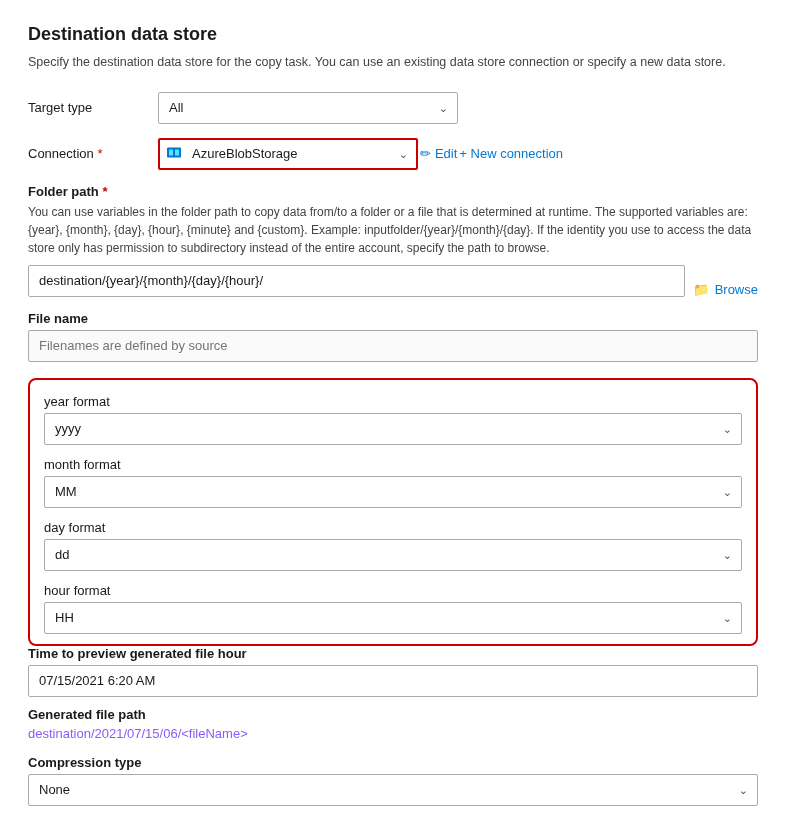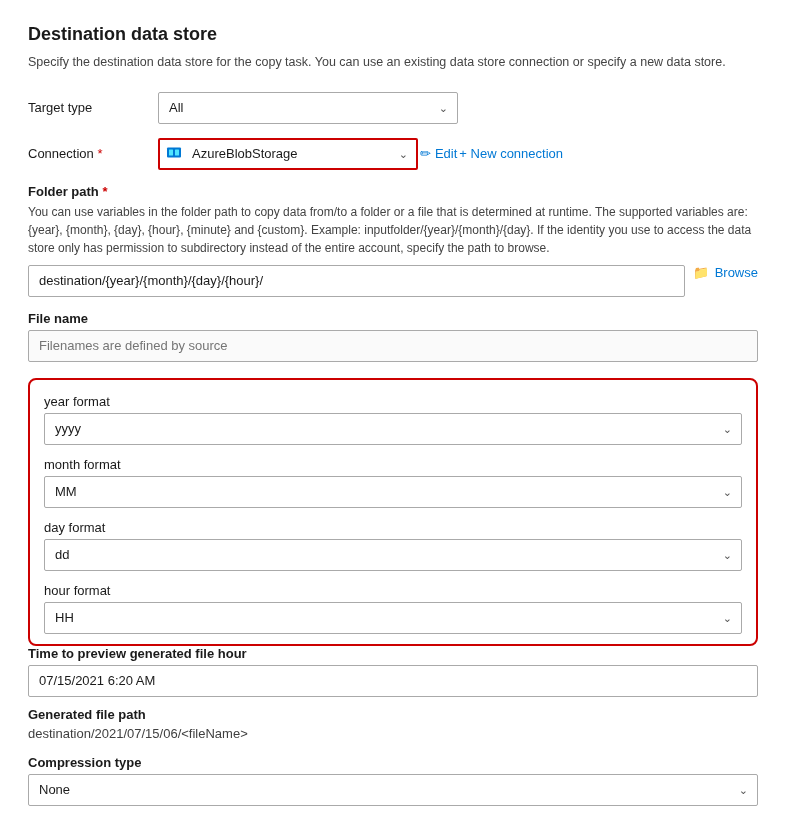--- a/index.html
+++ b/index.html
@@ -134,21 +134,21 @@
       margin-bottom: 4px;
     }
     .section-desc {
       font-size: 12px;
       color: #444;
       margin-bottom: 8px;
       line-height: 1.5;
     }
     .folder-row {
       display: flex;
-      align-items: flex-start;
+      align-items: flex-end;
       gap: 8px;
       margin-bottom: 14px;
     }
     .folder-input {
       flex: 1;
       height: 32px;
       border: 1px solid #aaa;
       border-radius: 2px;
       padding: 0 10px;
       font-size: 13px;
@@ -239,21 +239,21 @@
       margin-bottom: 10px;
     }
     .generated-label {
       font-size: 13px;
       font-weight: 600;
       color: #1a1a1a;
       margin-bottom: 4px;
     }
     .generated-path {
       font-size: 13px;
-      color: #404040;
+      color: #8b5cf6;
       margin-bottom: 14px;
     }
     .compression-label {
       font-size: 13px;
       font-weight: 600;
       color: #1a1a1a;
       margin-bottom: 4px;
     }
   </style>
 </head>

